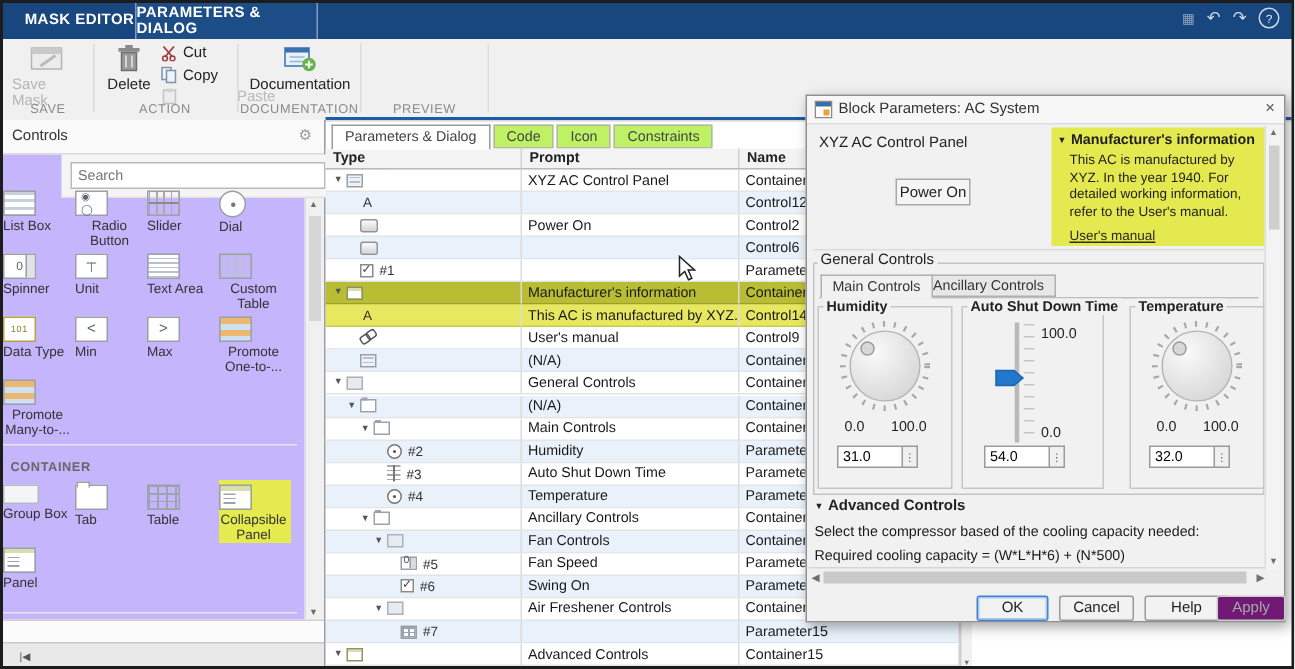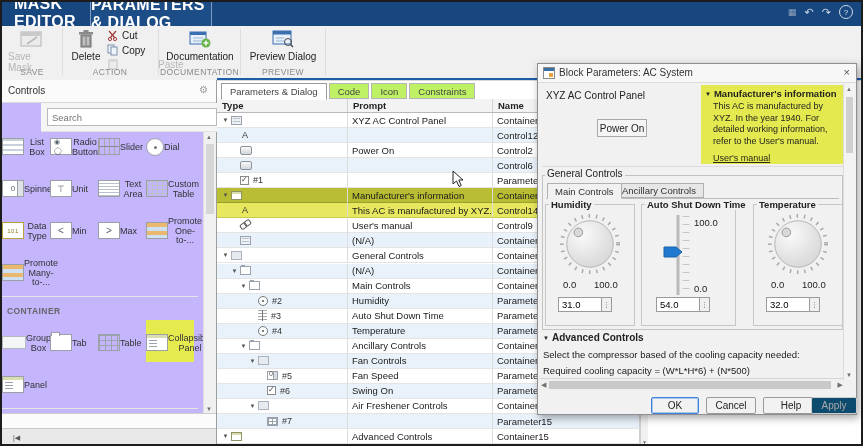--- a/index.html
+++ b/index.html
@@ -3,21 +3,21 @@
 <meta charset="utf-8">
 <style>
   html,body{margin:0;padding:0;background:#fff;}
   *{font-family:"Liberation Sans", sans-serif;}
   #screen{position:relative;width:863px;height:446px;background:#fff;overflow:hidden;}
   #frame{position:absolute;inset:0;border:2px solid #1c1c1c;z-index:40;pointer-events:none;}
 
   
   #titlebar{position:absolute;left:0;top:0;width:863px;height:26px;background:#17477e;}
   .tb-tab{position:absolute;top:0;height:26px;display:flex;align-items:center;justify-content:center;
-          color:#fff;font-size:16px;font-weight:bold;letter-spacing:.3px;}
+          color:#fff;font-size:10px;font-weight:bold;letter-spacing:.3px;}
   .tb-tab.inactive{left:14px;width:78px;}
   .tb-tab.active{left:90px;width:122px;background:#1d4d87;border:1px solid #7f9cc4;border-bottom:none;box-sizing:border-box;}
   .tb-icons{position:absolute;right:10px;top:4px;display:flex;gap:8px;align-items:center;color:#dfe6ef;}
   .tb-ic{font-size:11px;line-height:16px;color:#cfd9e6;}
   .tb-ic.mask{color:#8fa3bd;font-size:9px;}
   .tb-help{width:12px;height:12px;border:1px solid #cfd9e6;border-radius:50%;font-size:8px;display:flex;align-items:center;justify-content:center;}
 
   
   #toolbar{position:absolute;left:0;top:26px;width:863px;height:54px;background:#f0f0f0;border-bottom:1px solid #d8d8d8;}
   .sec-label{position:absolute;top:41px;font-size:8.5px;color:#8a8a8a;letter-spacing:.4px;text-align:center;}
@@ -34,21 +34,21 @@
   #cp-title{position:absolute;left:8px;top:5px;font-size:10px;color:#333;}
   #cp-gear{position:absolute;right:8px;top:4px;font-size:10px;color:#9a9a9a;}
   #cp-search-row{position:absolute;left:0;top:23px;width:100%;height:29px;background:#f5f5f5;border-bottom:1px solid #e2e2e2;box-sizing:border-box;margin-left:41px;}
   #cp-search{position:absolute;left:6px;top:5px;width:170px;height:18px;border:1px solid #b9b9b9;font-size:9.5px;padding:0 4px;box-sizing:border-box;}
   .view-btn{position:absolute;top:5px;width:14px;height:18px;border:1px solid #b0b0b0;background:#f2f2f2;font-size:9px;color:#555;
             display:flex;align-items:center;justify-content:center;box-sizing:border-box;}
   #view-list{left:185px;}
   #view-grid{left:200px;border-color:#7d7d7d;background:#e4e4e4;}
   #palette{position:absolute;left:2px;top:44px;width:200px;}
   .pal-grid{display:flex;flex-wrap:wrap;width:196px;}
-  .pal-item{width:48px;min-height:42px;display:flex;flex-direction:row;align-items:center;padding-top:3px;box-sizing:border-box;}
+  .pal-item{width:48px;min-height:42px;display:flex;flex-direction:column;align-items:flex-start;padding-top:3px;box-sizing:border-box;}
   .pal-item.hl{background:#e5ea4e;}
   .pal-text{font-size:9px;line-height:9.5px;text-align:center;color:#333;margin-top:2px;max-width:46px;}
   .pal-label{font-size:8.5px;font-weight:bold;color:#666;letter-spacing:.4px;padding:9px 0 4px 5px;border-top:1px solid #e6e6e6;margin-top:4px;width:191px;}
   
   .pi{width:22px;height:17px;border:1px solid #9aa0a6;background:#fff;position:relative;box-sizing:border-box;
       display:flex;align-items:center;justify-content:center;color:#5a6470;font-size:10px;flex:none;}
   .icon-listbox{background:repeating-linear-gradient(180deg,#c9d2dc 0 2px,#fff 2px 5px);}
   .icon-radio::before{content:"\25C9";font-size:7px;position:absolute;left:3px;top:-1px;}
   .icon-radio::after{content:"\25EF";font-size:7px;position:absolute;left:3px;bottom:-1px;}
   .icon-slider{background:linear-gradient(180deg,transparent 7px,#8a8a8a 7px 8px,transparent 8px),repeating-linear-gradient(90deg,#aaa 0 1px,transparent 1px 5px);}
@@ -150,21 +150,21 @@
   #adv-head .arr{font-size:6px;margin-right:3px;vertical-align:1px;}
   .adv-line{position:absolute;left:5px;font-size:9.5px;color:#1a1a1a;white-space:nowrap;}
   #dlg-hscroll{position:absolute;left:1px;top:314px;width:306px;height:13px;background:#f0f0f0;border-top:1px solid #d5d5d5;box-sizing:border-box;}
   #dlg-hthumb{position:absolute;left:10px;top:2px;width:282px;height:8px;background:#c9c9c9;}
   .hs-arrow{position:absolute;top:2px;font-size:7px;color:#707070;}
   #dlg-vscroll{position:absolute;right:1px;top:20px;width:12px;height:296px;background:#f3f3f3;border-left:1px solid #dcdcdc;box-sizing:border-box;}
   #dlg-vthumb{position:absolute;left:2px;top:13px;width:7px;height:56px;background:#cfcfcf;}
   .dlg-btn{position:absolute;top:333px;height:17px;background:#f2f2f2;border:1px solid #9a9a9a;border-radius:2px;
            font-size:10px;color:#222;display:flex;align-items:center;justify-content:center;box-sizing:border-box;}
   .dlg-btn.ok{border:1px solid #3f82d9;box-shadow:0 0 0 1px #a9c8ee inset;}
-  .dlg-btn.disabled{background:#0c4a6e;border-color:#cccccc;color:#a8a8a8;}
+  .dlg-btn.disabled{background:#701a75;border-color:#cccccc;color:#a8a8a8;}
 
   
   .slider-lab{position:absolute;font-size:9.5px;color:#222;}
 
   
   #cursor{position:absolute;left:452px;top:170px;z-index:20;}
 </style>
 </head>
 <body>
 
@@ -237,31 +237,20 @@
         <line x1="5" y1="12" x2="15" y2="12" stroke="#9bb7d4"></line>
         <circle cx="18" cy="14" r="4.5" fill="#69b34b"></circle>
         <line x1="18" y1="11.5" x2="18" y2="16.5" stroke="#fff" stroke-width="1.4"></line>
         <line x1="15.5" y1="14" x2="20.5" y2="14" stroke="#fff" stroke-width="1.4"></line>
       </svg>
       <span>Documentation</span>
     </div>
     <div class="sec-label" style="left:159px;width:81px;">DOCUMENTATION</div>
     <div class="sec-sep" style="left:240px;"></div>
 
-    <div class="big-item" style="left:246px;top:3px;width:74px;">
-      <svg width="26" height="20" viewBox="0 0 26 20">
-        <rect x="3" y="2" width="18" height="13" fill="#e8f0fa" stroke="#3a6fb0"></rect>
-        <rect x="3" y="2" width="18" height="3.5" fill="#3a6fb0"></rect>
-        <line x1="6" y1="9" x2="14" y2="9" stroke="#9bb7d4"></line>
-        <line x1="6" y1="12" x2="14" y2="12" stroke="#9bb7d4"></line>
-        <circle cx="18" cy="13" r="3.5" fill="none" stroke="#444"></circle>
-        <line x1="20.5" y1="15.5" x2="23" y2="18" stroke="#444" stroke-width="1.4"></line>
-      </svg>
-      <span>Preview Dialog</span>
-    </div>
     <div class="sec-label" style="left:241px;width:84px;">PREVIEW</div>
     <div class="sec-sep" style="left:325px;"></div>
   </div>
   <div id="blue-line"></div>
 
   <div id="controls-panel">
     <div id="cp-header">
       <span id="cp-title">Controls</span>
       <span id="cp-gear">⚙</span>
     </div>

